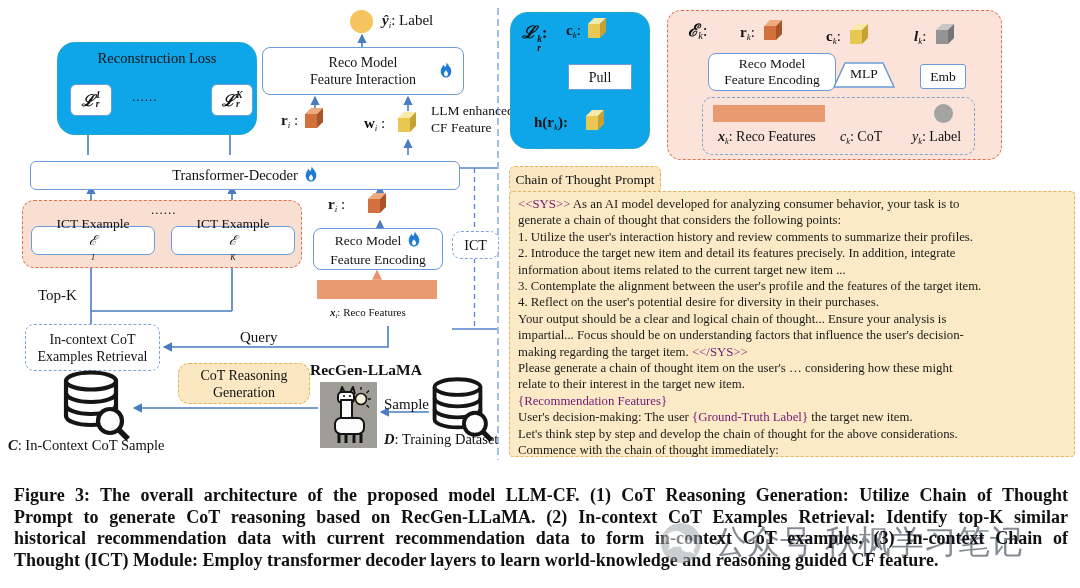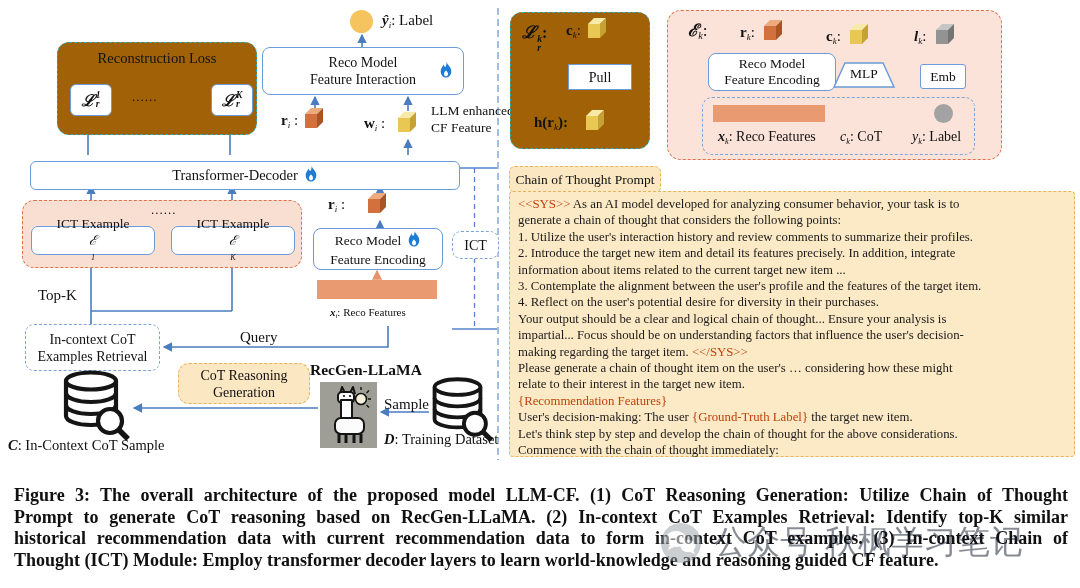--- a/index.html
+++ b/index.html
@@ -4,32 +4,32 @@
 <style>
   html,body{margin:0;padding:0;background:#ffffff;}
   .stage{position:relative;width:1080px;height:588px;background:#fff;overflow:hidden;
          font-family:"Liberation Serif","DejaVu Serif",serif;color:#111;}
   .abs{position:absolute;}
   svg.wires{position:absolute;left:0;top:0;pointer-events:none;}
   
   .bluebox{background:#fff;border:1.5px solid #6b9bd8;border-radius:8px;
            display:flex;flex-direction:column;align-items:center;justify-content:center;
            font-size:14px;line-height:17px;text-align:center;}
-  .tealbox{background:#a16207;border:1.8px dashed #35a9b2;border-radius:12px;}
+  .tealbox{background:#0ea5e9;border:1.8px dashed #35a9b2;border-radius:18px;}
   .pinkbox{background:#f9ded2;border:1.8px dashed #e0714a;border-radius:12px;}
   .yellowbox{background:#fbe7c2;border:1.6px dashed #e5b45c;border-radius:8px;}
   .bluedash{background:#fff;border:1.5px dashed #7da3d8;border-radius:9px;
             display:flex;flex-direction:column;align-items:center;justify-content:center;
             font-size:14px;line-height:17px;text-align:center;}
   .lbl{font-size:15px;white-space:nowrap;}
   .b{font-weight:700;}
   .i{font-style:italic;}
   .bi{font-weight:700;font-style:italic;}
   .sub{font-size:0.6em;vertical-align:-0.3em;font-style:italic;}
-  .blue{color:#c2410c;}
+  .blue{color:#701a75;}
   .mathL{font-style:italic;font-weight:700;font-size:16px;}
   .ss{display:inline-flex;flex-direction:column;align-items:flex-start;
       font-size:9.5px;line-height:9px;font-style:italic;font-weight:700;
       vertical-align:-4px;margin-left:1px;}
   .lossbox{background:#fff;border:1.4px solid #6b9bd8;border-radius:6px;
            display:flex;align-items:center;justify-content:center;}
   .fire{margin-left:7px;vertical-align:-2px;}
   .bar{background:#e99a71;}
   .prompt-line{font-size:12.8px;line-height:16.4px;color:#1b1b1b;white-space:nowrap;}
   .cap-line{font-size:18px;line-height:21.5px;font-weight:700;color:#101010;

